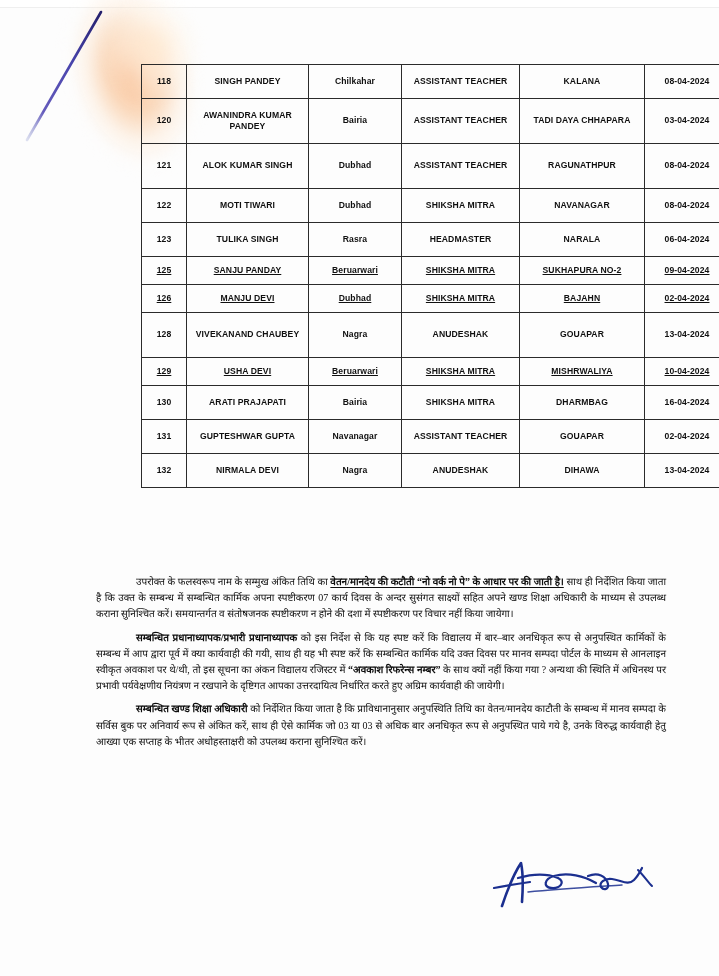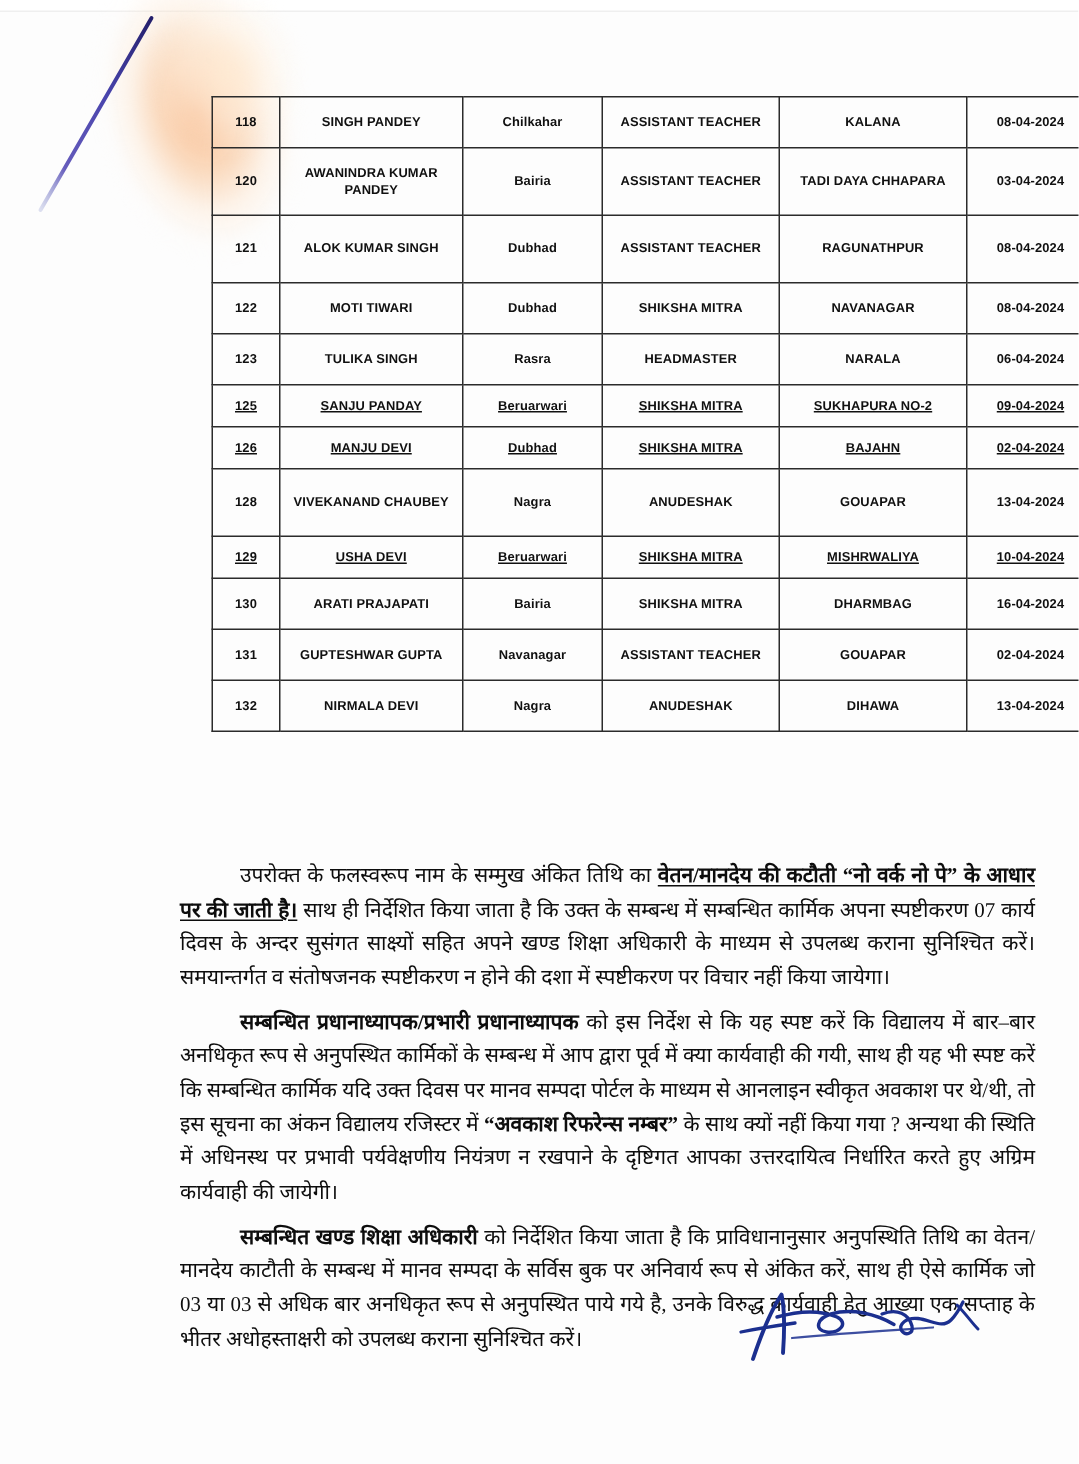--- a/index.html
+++ b/index.html
@@ -104,25 +104,24 @@
   tr.h-mid td   { height: 27px; }
   tr.h-short td { height: 21px; text-decoration: underline; }
 
   
   .body-text {
     position: absolute;
     left: 96px;
     top: 574px;
     width: 570px;
     font-family: "Liberation Serif", "DejaVu Serif", serif;
-    font-size: 14px;
+    font-size: 10px;
     line-height: 1.62;
     text-align: justify;
     color: #0d0d0d;
-    margin-left: 24px;
   }
   .para { margin: 0 0 7px 0; text-indent: 40px; }
   .para:last-child { margin-bottom: 0; }
   .u   { text-decoration: underline; font-weight: bold; text-underline-offset: 2px; }
   .b   { font-weight: bold; }
 
   
   .sign-block {
     position: absolute;
     left: 440px;

